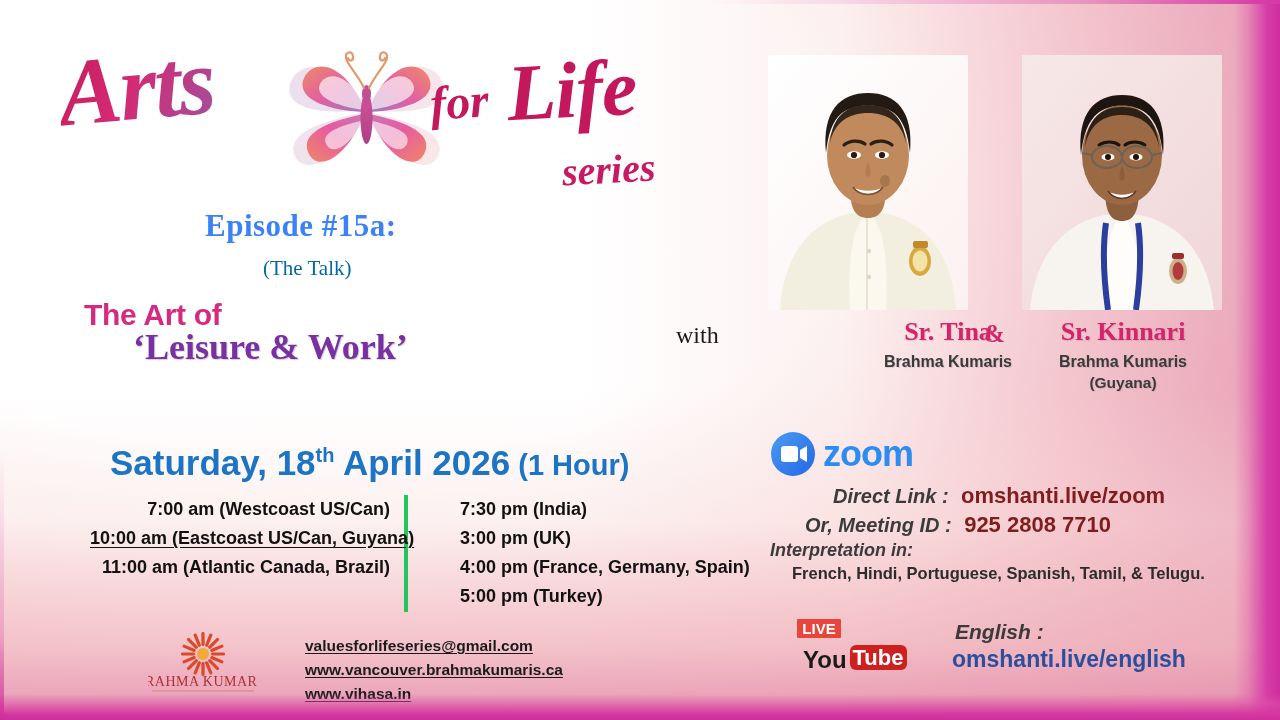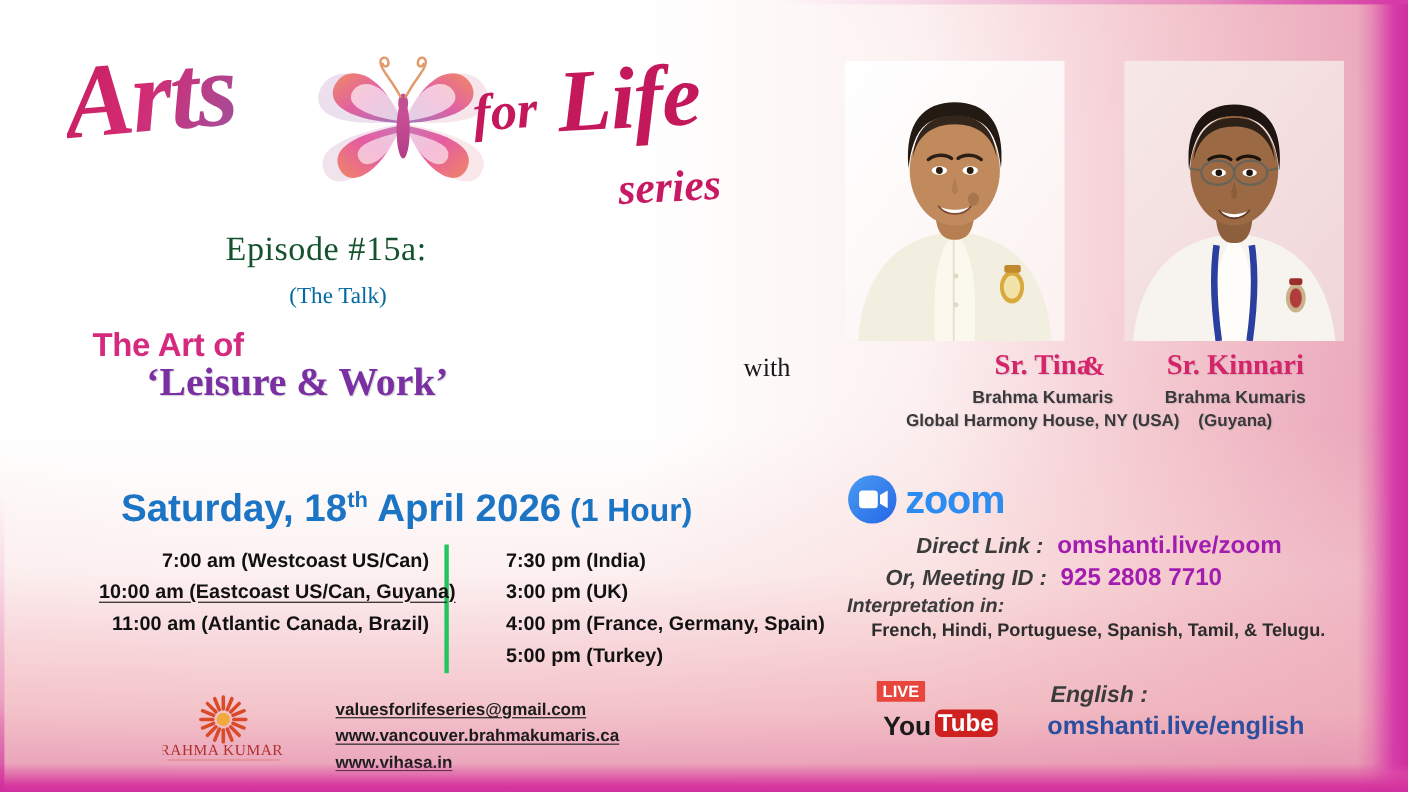--- a/index.html
+++ b/index.html
@@ -104,21 +104,21 @@
     font-style:italic; font-weight:bold;
     font-size:40px; color:#c71a62; line-height:1;
     transform: rotate(-3deg);
   }
   .butterfly { position:absolute; left:232px; top:14px; width:165px; height:160px; }
 
   
   .episode-title {
     position:absolute; left:205px; top:208px;
     font-family:"Liberation Serif", serif;
-    font-weight:normal; font-size:31px; color:#14532d; letter-spacing:.5px;
+    font-weight:bold; font-size:31px; color:#3b82f6; letter-spacing:.5px;
   }
   .episode-sub {
     position:absolute; left:263px; top:256px;
     font-family:"Liberation Serif", serif;
     font-size:21px; color:#0369a1;
   }
   .art-of {
     position:absolute; left:84px; top:298px;
     font-family:"Liberation Sans", sans-serif;
     font-weight:bold; font-size:30px; color:#d62a7f;
@@ -205,21 +205,21 @@
   .trow.underline { text-decoration:underline; text-underline-offset:3px; }
 
   
   .zoom-logo { position:absolute; left:770px; top:430px; width:155px; height:48px; }
   .zl-line {
     position:absolute;
     font-family:"Liberation Sans", sans-serif;
     white-space:nowrap;
   }
   .zl-label { font-style:italic; font-weight:bold; font-size:20px; color:#3b3b3b; }
-  .zl-val { font-weight:bold; font-size:22px; color:#a21caf; }
+  .zl-val { font-weight:bold; font-size:22px; color:#7f1d1d; }
   .interp-label {
     position:absolute; left:770px; top:540px;
     font-family:"Liberation Sans", sans-serif;
     font-style:italic; font-weight:bold; font-size:18px; color:#3b3b3b;
   }
   .interp-list {
     position:absolute; left:792px; top:564px;
     font-family:"Liberation Sans", sans-serif;
     font-weight:bold; font-size:16.5px; color:#2c2c2c;
   }
@@ -417,21 +417,20 @@
       <path d="M86 136 C93 146 107 146 114 136" stroke="#63392a" stroke-width="1.6" fill="none"></path>
     </svg>
   </div>
 
   <div class="with-label">with</div>
   <div class="amp">&amp;</div>
 
   <div class="spk left">
     <div class="spk-name">Sr. Tina</div>
     <div class="spk-org">Brahma Kumaris</div>
-    <div class="spk-loc">Global Harmony House, NY (USA)</div>
   </div>
 
   <div class="spk right">
     <div class="spk-name">Sr. Kinnari</div>
     <div class="spk-org">Brahma Kumaris</div>
     <div class="spk-loc">(Guyana)</div>
   </div>
 
   <div class="date-line">
     <span>Saturday, </span><span>18</span><span class="sup">th</span><span> April 2026</span><span class="date-dur"> (1 Hour)</span>

